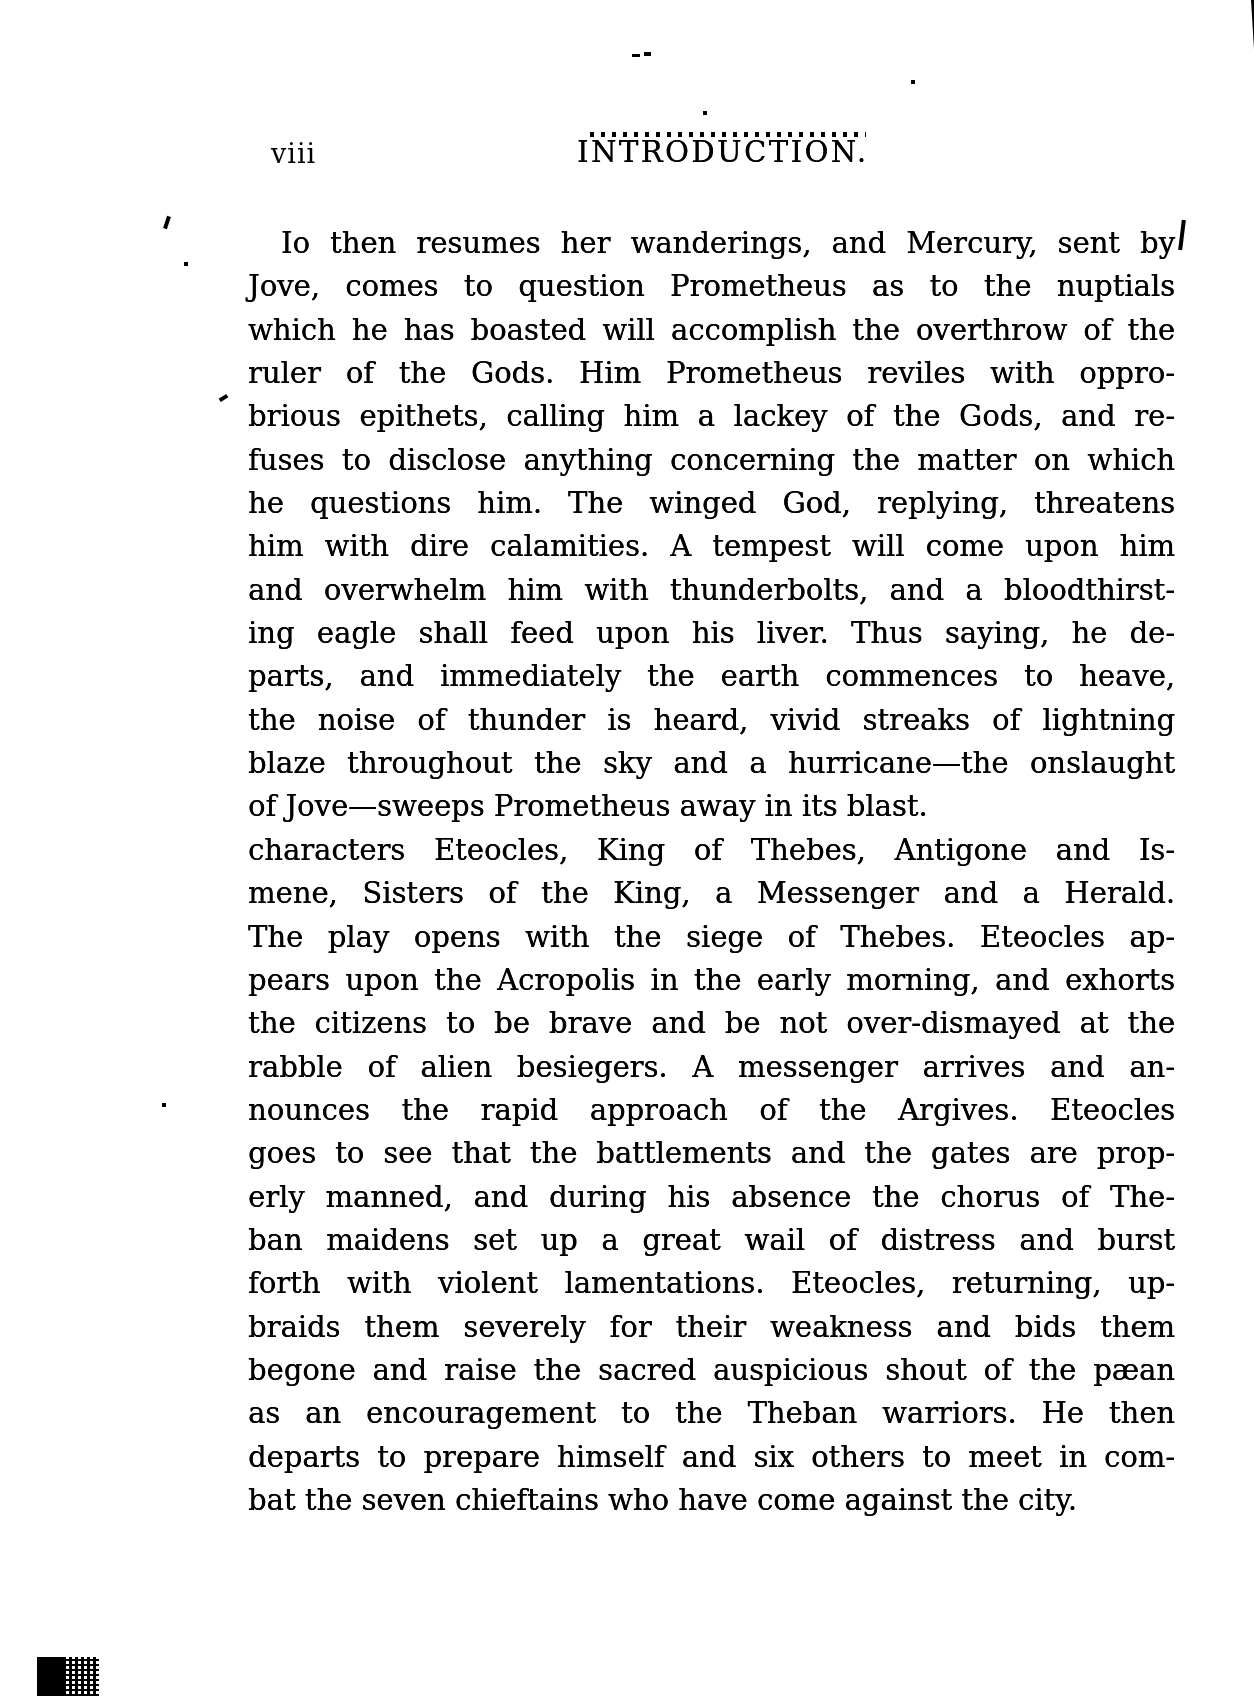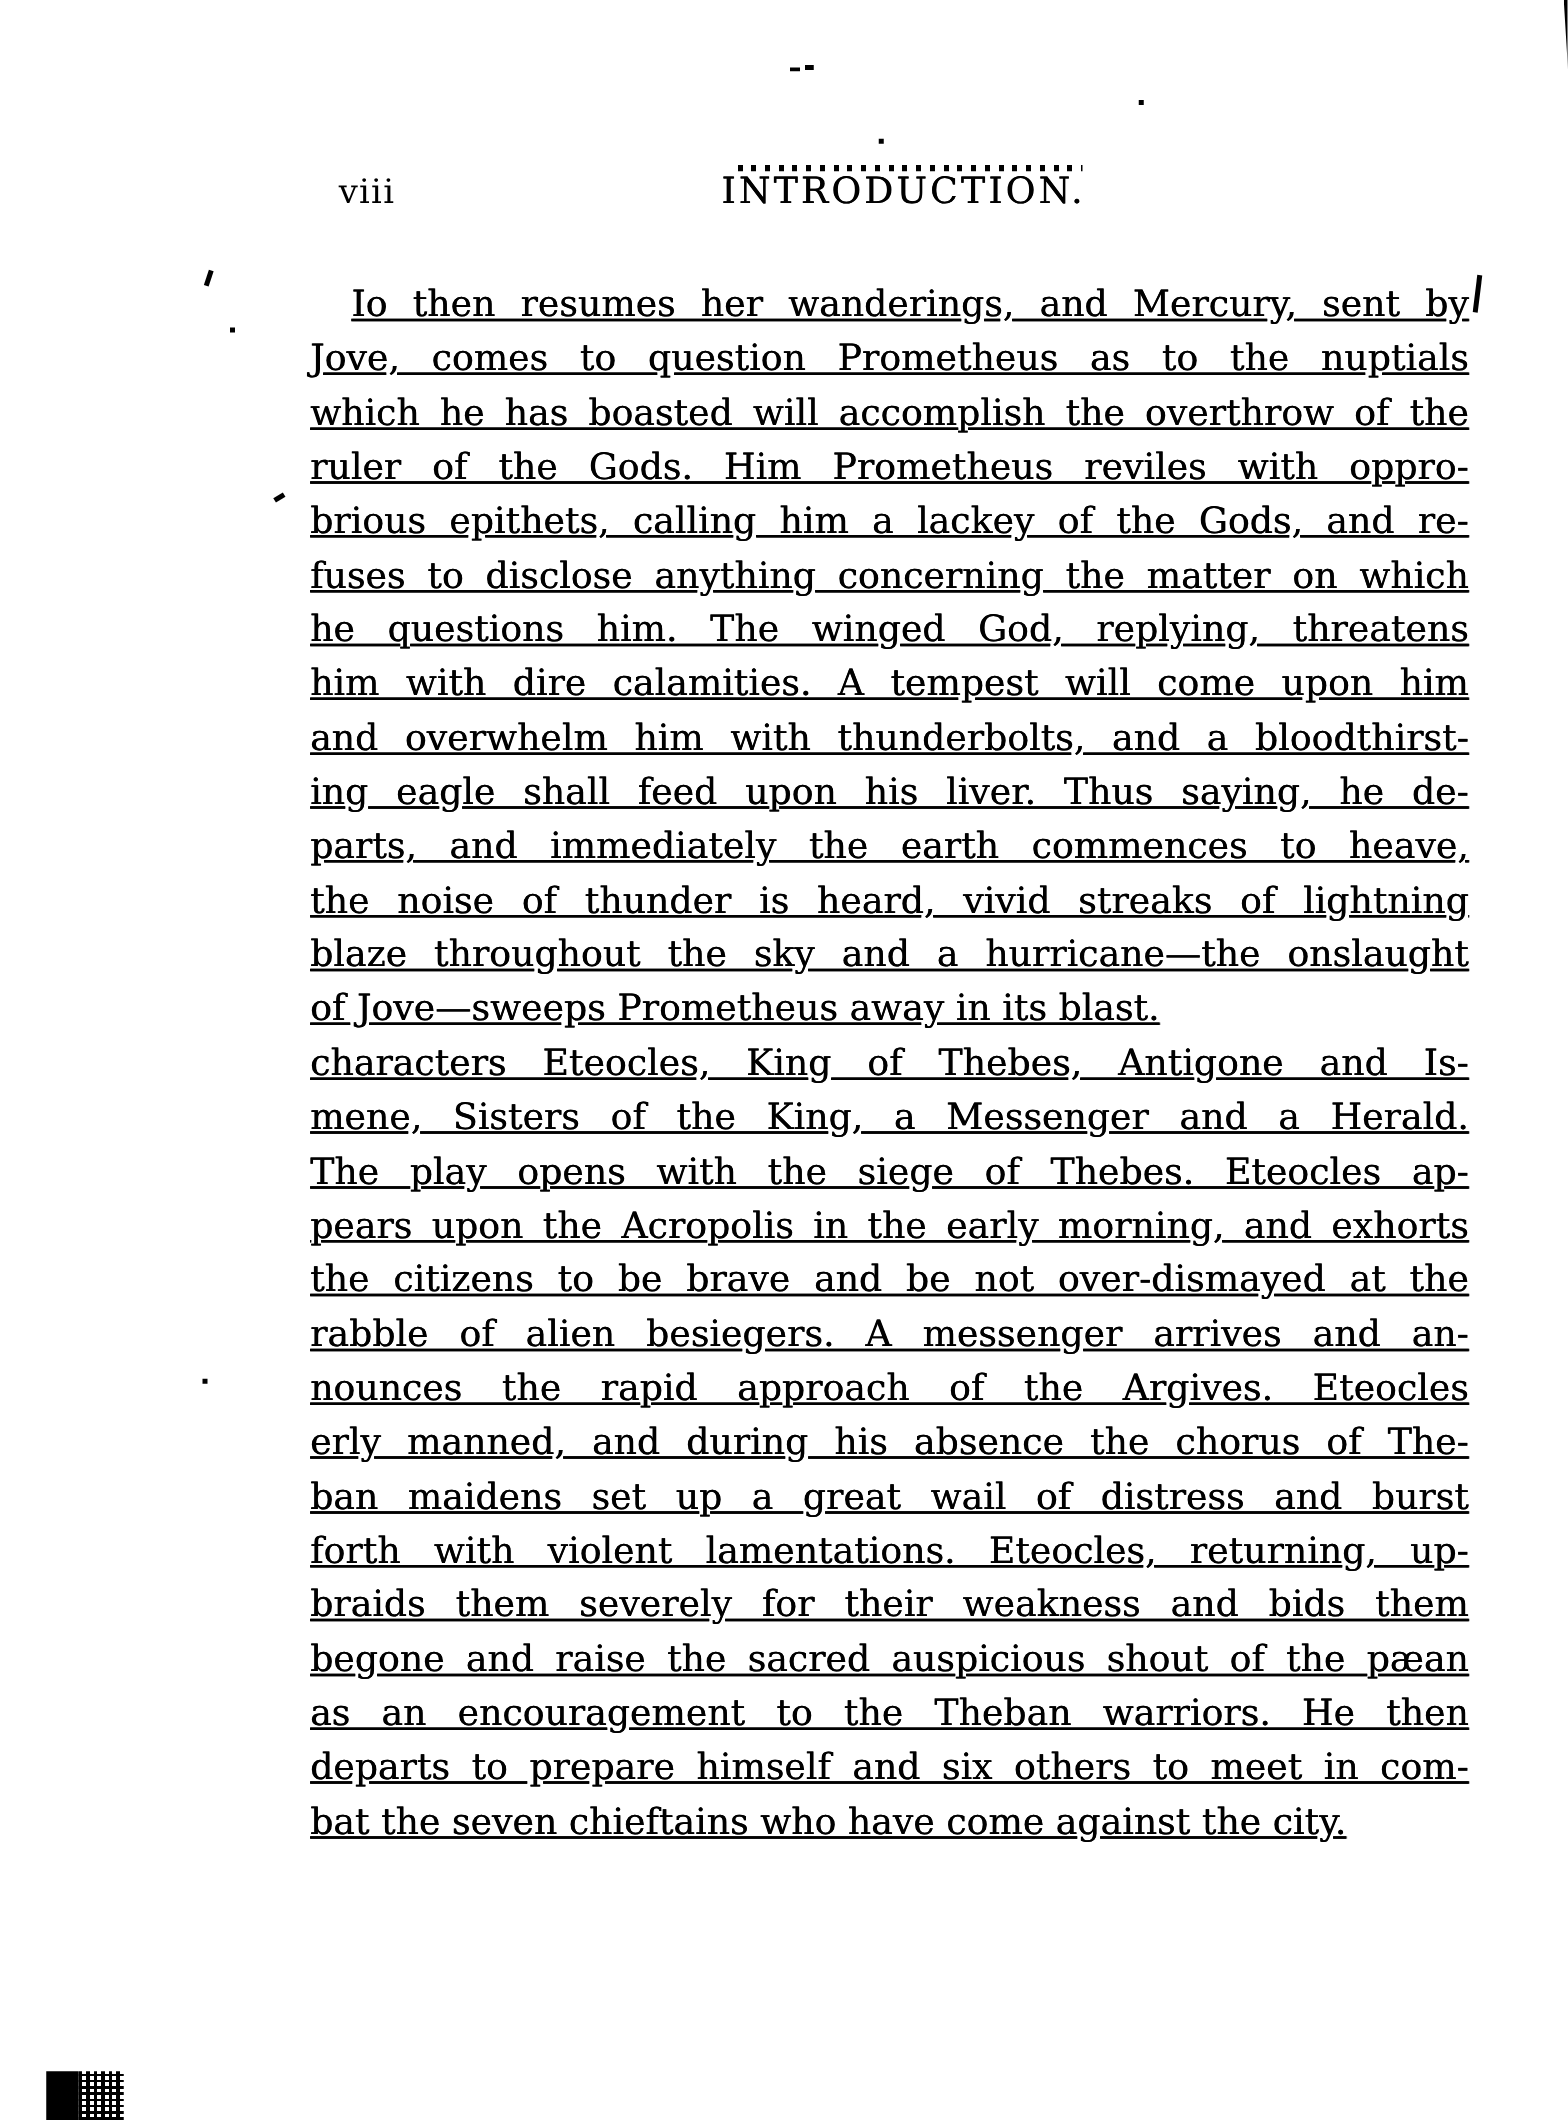--- a/index.html
+++ b/index.html
@@ -33,21 +33,20 @@
     text-shadow: 0.3px 0 0 currentColor;
   }
   .body-text {
     position: absolute;
     left: 215px;
     top: 222px;
     width: 927px;
     font-size: 29px;
     line-height: 43.35px;
     text-shadow: 0.3px 0 0 currentColor;
-    text-decoration: underline;
   }
   .line {
     text-align: justify;
     text-align-last: justify;
     height: 43.35px;
     overflow: visible;
   }
   .line.indent { text-indent: 33px; }
   .line.para-end { text-align-last: left; }
 
@@ -113,20 +112,21 @@
     <div class="line">blaze throughout the sky and a hurricane—the onslaught</div>
     <div class="line para-end">of Jove—sweeps Prometheus away in its blast.</div>
 
     <div class="line">characters Eteocles, King of Thebes, Antigone and Is-</div>
     <div class="line">mene, Sisters of the King, a Messenger and a Herald.</div>
     <div class="line">The play opens with the siege of Thebes. Eteocles ap-</div>
     <div class="line">pears upon the Acropolis in the early morning, and exhorts</div>
     <div class="line">the citizens to be brave and be not over-dismayed at the</div>
     <div class="line">rabble of alien besiegers. A messenger arrives and an-</div>
     <div class="line">nounces the rapid approach of the Argives. Eteocles</div>
+    <div class="line">goes to see that the battlements and the gates are prop-</div>
     <div class="line">erly manned, and during his absence the chorus of The-</div>
     <div class="line">ban maidens set up a great wail of distress and burst</div>
     <div class="line">forth with violent lamentations. Eteocles, returning, up-</div>
     <div class="line">braids them severely for their weakness and bids them</div>
     <div class="line">begone and raise the sacred auspicious shout of the pæan</div>
     <div class="line">as an encouragement to the Theban warriors. He then</div>
     <div class="line">departs to prepare himself and six others to meet in com-</div>
     <div class="line para-end">bat the seven chieftains who have come against the city.</div>
   </div>
 

